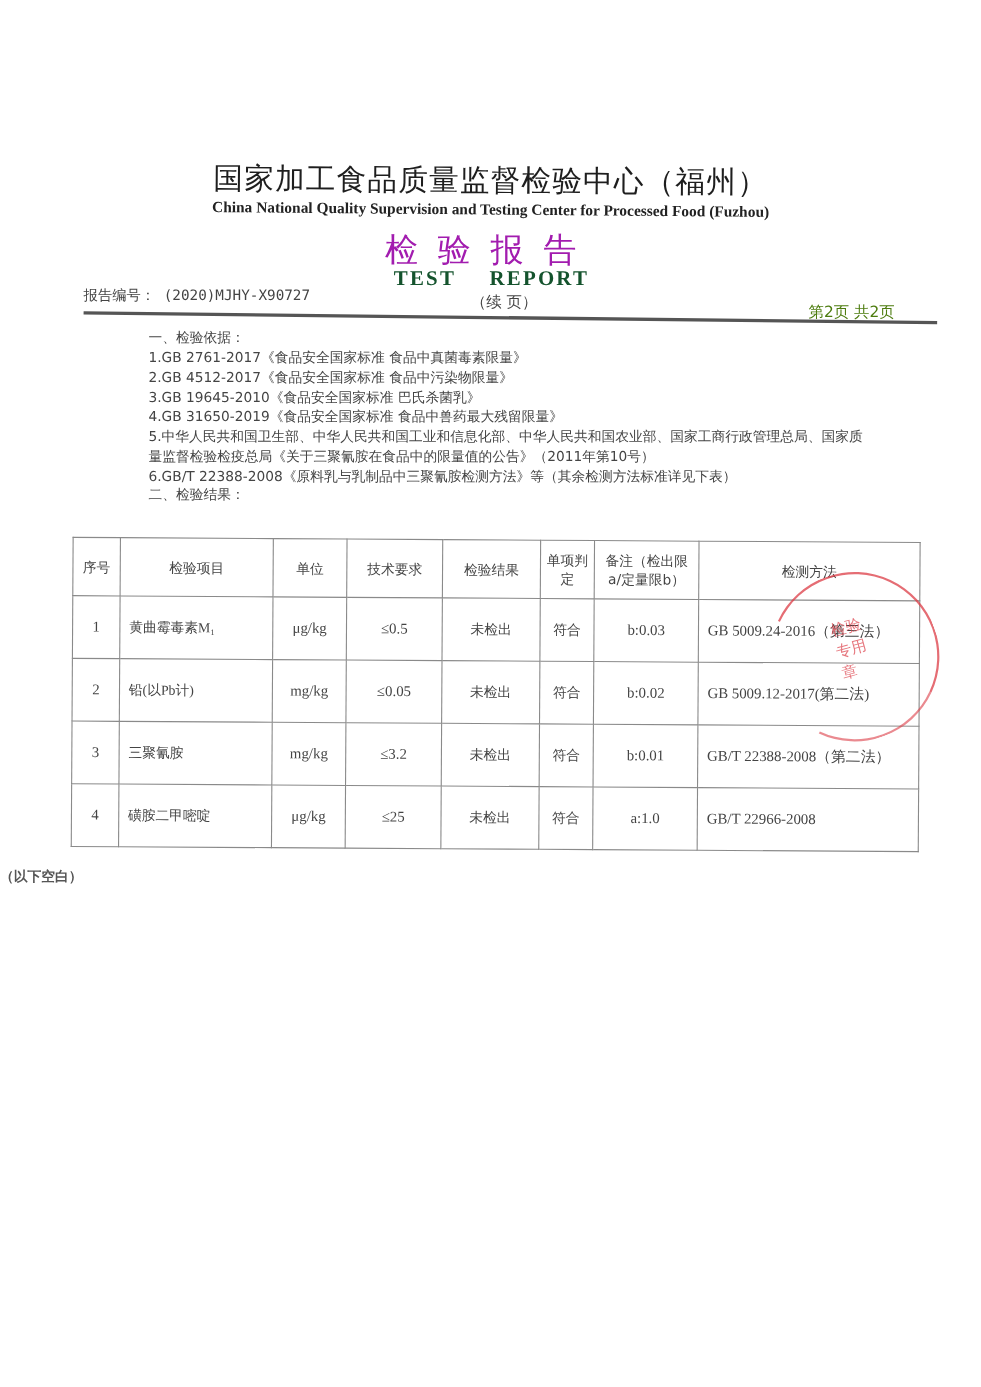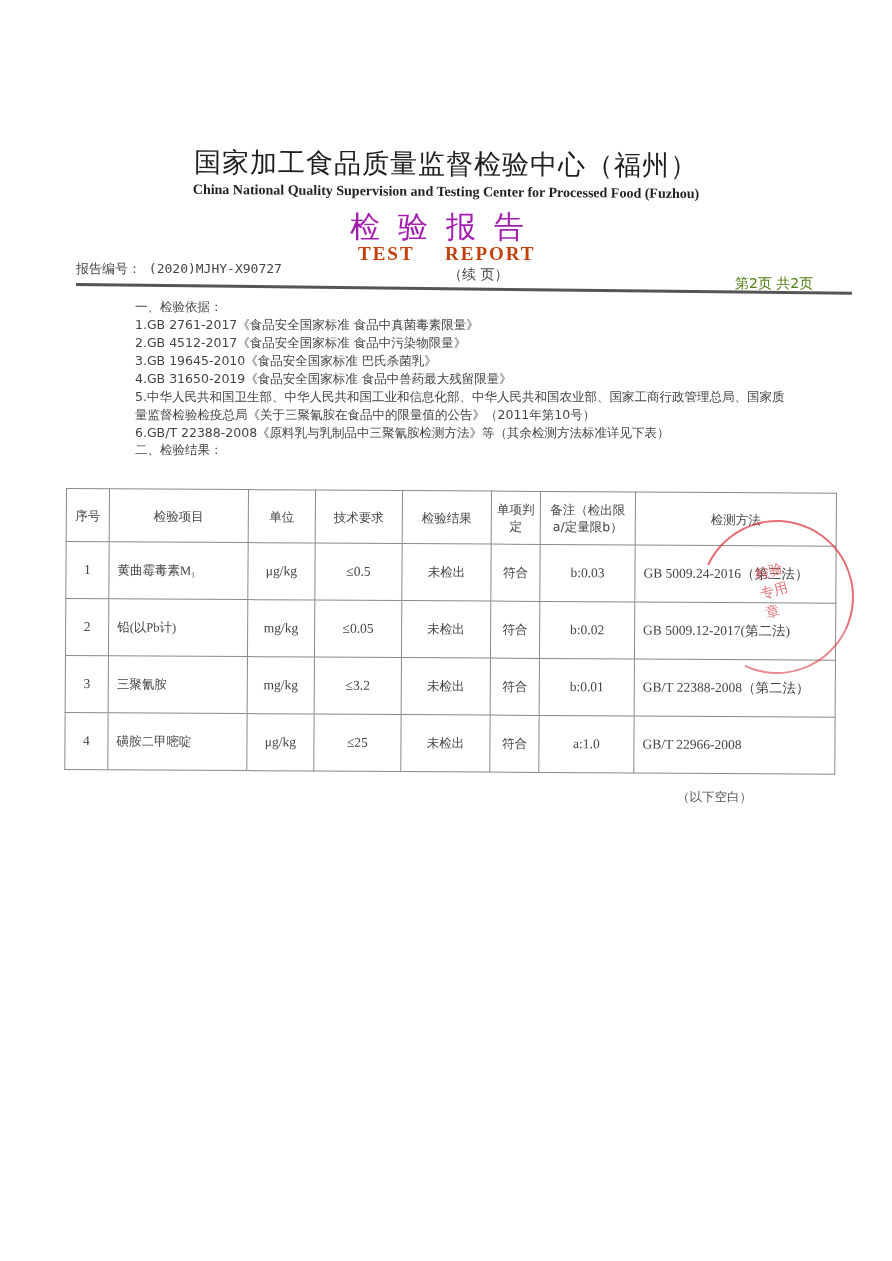--- a/index.html
+++ b/index.html
@@ -20,29 +20,29 @@
       font-family: "Liberation Serif", serif;
       transform: rotate(0.5deg);
     }
     .title-report-cn {
       left: 0; width: 892px; top: 207px; text-align: center;
       font-size: 30px; letter-spacing: 18px; color: #a21caf;
       font-family: "DejaVu Sans", "Liberation Sans", sans-serif;
     }
     .title-report-en {
       left: 358px; top: 243px; font-size: 19px; font-weight: bold;
-      letter-spacing: 2px; color: #c2410c; font-family: "Liberation Serif", serif;
+      letter-spacing: 2px; color: #14532d; font-family: "Liberation Serif", serif;
       word-spacing: 24px;
       text-align: right;
     }
     .report-no {
       left: 76px; top: 260px; font-size: 13px; color: #444;
       font-family: "DejaVu Sans Mono", "Liberation Mono", monospace;
     }
-    .cont-page { left: 448px; top: 266px; font-size: 14px; color: #444; font-family: "DejaVu Sans", sans-serif; }
+    .cont-page { left: 428px; top: 266px; font-size: 14px; color: #444; font-family: "DejaVu Sans", sans-serif; }
     .page-no { left: 735px; top: 275px; font-size: 14px; color: #4d7c0f; font-family: "DejaVu Sans", sans-serif; }
     .rule {
       left: 76px; top: 283px; width: 776px; height: 3px; background: #555;
       transform: rotate(0.65deg); transform-origin: left center;
     }
     .basis {
       left: 135px; top: 298px; width: 650px; font-size: 12.5px; line-height: 18px;
       color: #444; font-family: "DejaVu Sans", sans-serif;
     }
     .basis div { white-space: nowrap; }
@@ -53,21 +53,21 @@
       font-size: 12.5px; color: #444; transform: rotate(0.35deg); transform-origin: left top;
     }
     table.results td, table.results th {
       border: 1px solid #8a8a8a; text-align: center; font-weight: normal;
       padding: 0 4px;
     }
     table.results th { height: 52px; font-family: "DejaVu Sans", sans-serif; line-height: 17px; }
     table.results td { height: 56px; font-family: "Liberation Serif", serif; font-size: 13.5px; }
     td.cn { font-family: Liberation Mono, monospace; font-size: 12.5px !important; margin-top: 48px; }
     td.left { text-align: left !important; padding-left: 8px !important; }
-    .footer-note { left: 0; width: 752px; text-align: right; top: 789px; font-size: 12.5px; color: #555; font-family: "DejaVu Sans", sans-serif; }
+    .footer-note { left: 0; width: 752px; text-align: left; top: 789px; font-size: 12.5px; color: #555; font-family: "DejaVu Sans", sans-serif; font-weight: bold; }
     .stamp {
       left: 700px; top: 520px; width: 150px; height: 150px; border-radius: 50%;
       border: 2px solid rgba(220, 60, 70, 0.75); border-left-color: transparent; border-bottom-color: rgba(220,60,70,0.6);
       transform: rotate(-20deg); pointer-events: none;
     }
     .stamp-text {
       left: 760px; top: 560px; width: 30px; color: rgba(220, 60, 70, 0.7);
       font-size: 14px; line-height: 20px; font-family: "DejaVu Sans", sans-serif;
       transform: rotate(-15deg); pointer-events: none;
     }

